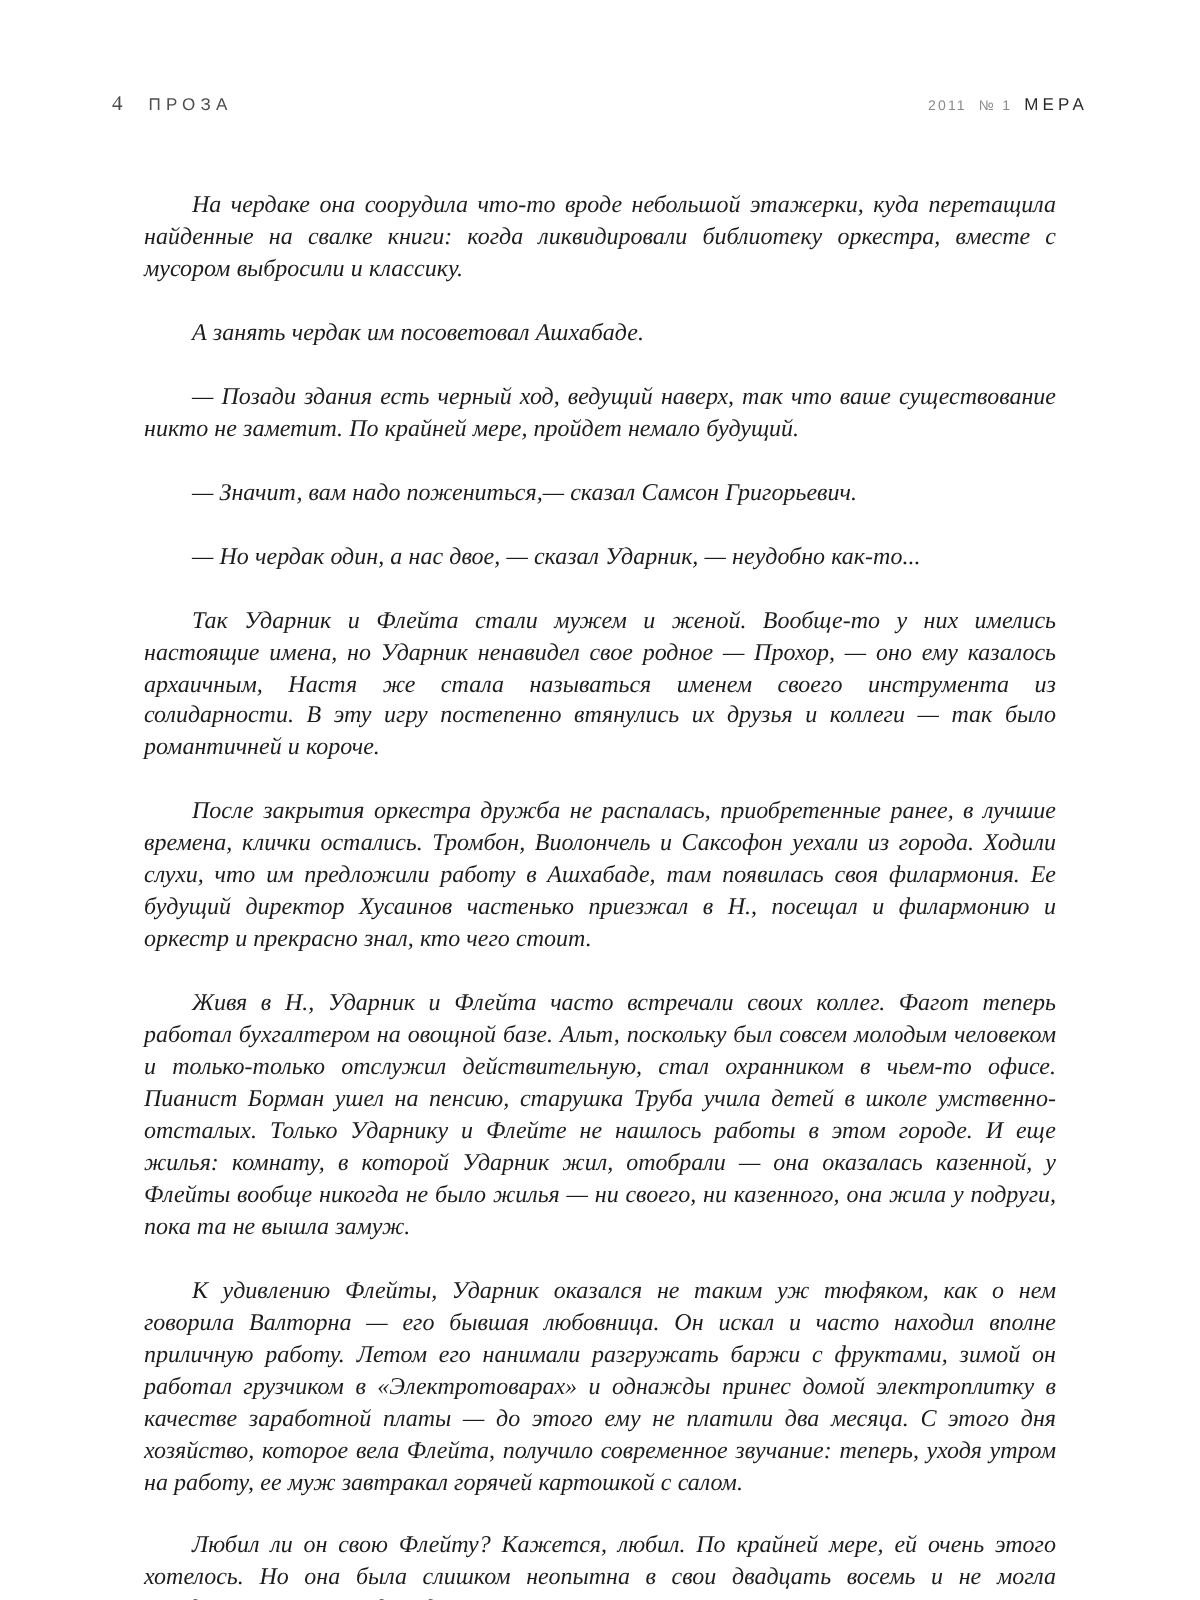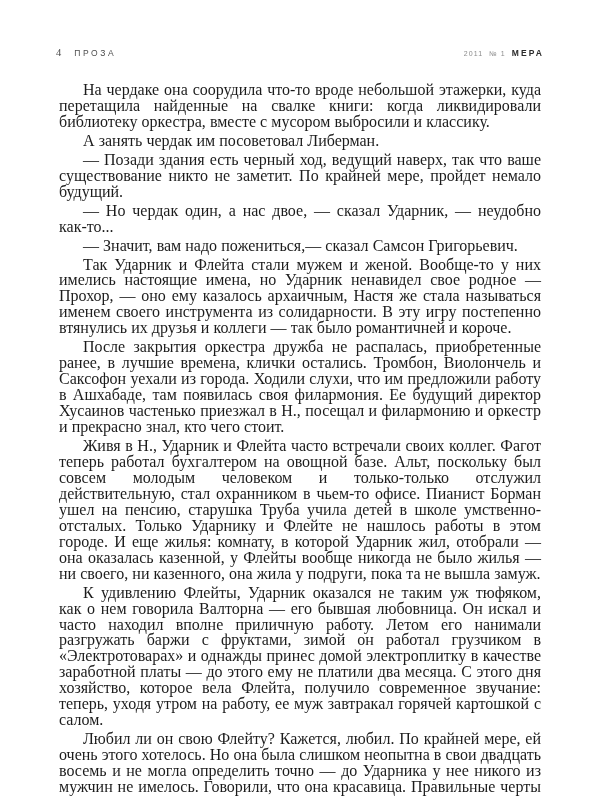--- a/index.html
+++ b/index.html
@@ -65,40 +65,41 @@
   .rh-year,
   .rh-issue {
     font-size: 7px;
     letter-spacing: 1.1px;
     color: #8a8a8a;
   }
   .rh-journal {
     font-size: 8.5px;
     letter-spacing: 2.1px;
     color: #2b2b2b;
-    font-weight: bold;
+    font-weight: normal;
   }
 
   
   .column {
     position: absolute;
     left: 56px;
     top: 79px;
     width: 488px;
   }
   p.body-par {
-    margin: 3px;
+    margin: 16px;
     text-indent: 24px;
     text-align: justify;
     text-justify: inter-word;
-    font-size: 16px;
+    font-size: 12px;
     line-height: 15.95px;
     color: #1c1c1c;
     hyphens: manual;
     word-spacing: 0.1px;
+    font-style: italic;
   }
   p.body-par.dialogue {
     text-indent: 24px;
   }
 </style>
 </head>
 <body>
 
 <div class="page">
 
@@ -109,24 +110,24 @@
     </div>
     <div class="rh-right">
       <span class="rh-year">2011</span>
       <span class="rh-issue">№ 1</span>
       <span class="rh-journal">МЕРА</span>
     </div>
   </div>
 
   <div class="column">
     <p class="body-par">На чердаке она соорудила что-то вроде небольшой этажерки, куда перетащила найденные на свалке книги: когда ликвидировали библиотеку оркестра, вместе с мусором выбросили и классику.</p>
-    <p class="body-par">А занять чердак им посоветовал Либерман.</p>
+    <p class="body-par">А занять чердак им посоветовал Ашхабаде.</p>
     <p class="body-par dialogue">— Позади здания есть черный ход, ведущий наверх, так что ваше существование никто не заметит. По крайней мере, пройдет немало будущий.</p>
+    <p class="body-par dialogue">— Значит, вам надо пожениться,— сказал Самсон Григорьевич.</p>
     <p class="body-par dialogue">— Но чердак один, а нас двое, — сказал Ударник, — неудобно как-то...</p>
-    <p class="body-par dialogue">— Значит, вам надо пожениться,— сказал Самсон Григорьевич.</p>
     <p class="body-par">Так Ударник и Флейта стали мужем и женой. Вообще-то у них имелись настоящие имена, но Ударник ненавидел свое родное — Прохор, — оно ему казалось архаичным, Настя же стала называться именем своего инструмента из солидарности. В эту игру постепенно втянулись их друзья и коллеги — так было романтичней и короче.</p>
     <p class="body-par">После закрытия оркестра дружба не распалась, приобретенные ранее, в лучшие времена, клички остались. Тромбон, Виолончель и Саксофон уехали из города. Ходили слухи, что им предложили работу в Ашхабаде, там появилась своя филармония. Ее будущий директор Хусаинов частенько приезжал в Н., посещал и филармонию и оркестр и прекрасно знал, кто чего стоит.</p>
     <p class="body-par">Живя в Н., Ударник и Флейта часто встречали своих коллег. Фагот теперь работал бухгалтером на овощной базе. Альт, поскольку был совсем молодым человеком и только-только отслужил действительную, стал охранником в чьем-то офисе. Пианист Борман ушел на пенсию, старушка Труба учила детей в школе умственно-отсталых. Только Ударнику и Флейте не нашлось работы в этом городе. И еще жилья: комнату, в которой Ударник жил, отобрали — она оказалась казенной, у Флейты вообще никогда не было жилья — ни своего, ни казенного, она жила у подруги, пока та не вышла замуж.</p>
     <p class="body-par">К удивлению Флейты, Ударник оказался не таким уж тюфяком, как о нем говорила Валторна — его бывшая любовница. Он искал и часто находил вполне приличную работу. Летом его нанимали разгружать баржи с фруктами, зимой он работал грузчиком в «Электротоварах» и однажды принес домой электроплитку в качестве заработной платы — до этого ему не платили два месяца. С этого дня хозяйство, которое вела Флейта, получило современное звучание: теперь, уходя утром на работу, ее муж завтракал горячей картошкой с салом.</p>
     <p class="body-par">Любил ли он свою Флейту? Кажется, любил. По крайней мере, ей очень этого хотелось. Но она была слишком неопытна в свои двадцать восемь и не могла определить точно — до Ударника у нее никого из мужчин не имелось. Говорили, что она красавица. Правильные черты несколько удлиненного лица, вьющиеся крупные локоны до плеч, красивая высокая грудь, лебединая шея... Только одна нога у нее короче другой. В этом причина, почему она не отвечала на записки поклонников, а букеты цветов передаривала коллегам. Подруги у нее имелись не только из числа музыкантов, они пытались познакомить ее с солидным, неглупым человеком из отставных военных — почему-то только таких кандидатов ей предлагали. Она не обижалась: молодой мужчина вряд ли рискнет пройтись по улице с хромоножкой... Ударник покорил ее тем, что не замечал этого, как ей казалось, ужасного уродства, он ценил у ней ум, аккуратность, воспитанность — все,</p>
   </div>
 
 </div>
 
 </body></html>

